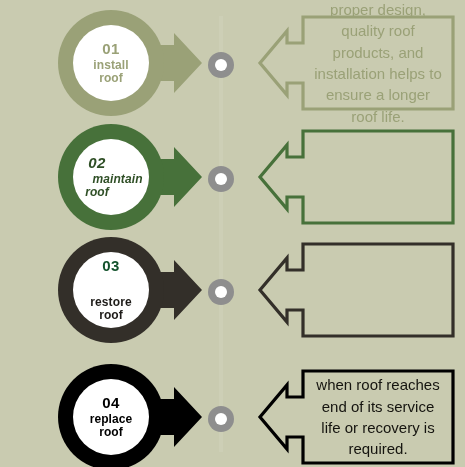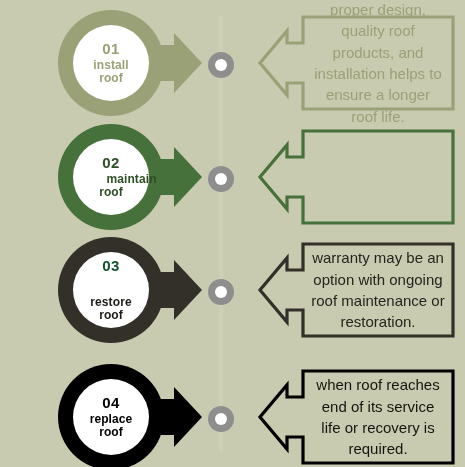--- a/index.html
+++ b/index.html
@@ -148,21 +148,21 @@
     </div>
   </div>
 
   <div class="row" style="top:120px;">
     <div class="badge-group">
       <svg class="badge-svg" width="148" height="110" viewBox="0 0 148 110">
         <path id="r1-arrow" d="M95 37 L118 37 L118 25 L146 55 L118 85 L118 73 L95 73 Z" fill="#47713a"></path>
         <circle id="r1-ring" cx="55" cy="55" r="53" fill="#47713a"></circle>
         <circle id="r1-inner" cx="55" cy="55" r="38" fill="#ffffff"></circle>
       </svg>
-      <div class="badge-label" style="left:17px; top:17px; width:76px; height:76px;">
+      <div class="badge-label" style="left:3px; top:17px; width:76px; height:76px;font-style:italic;">
         <div class="badge-num" id="r1-num" style="color: rgb(47, 79, 38);">02</div>
         <div class="badge-text" id="r1-t1" style="color: rgb(47, 79, 38); padding-left: 41px;">maintain</div>
         <div class="badge-text" id="r1-t2" style="color: rgb(47, 79, 38);">roof</div>
       </div>
     </div>
     <div class="dot" style="background: rgb(142, 142, 142);">
       <div class="dot-inner" style="background: rgb(255, 255, 255);"></div>
     </div>
     <div class="callout">
       <svg class="callout-svg" width="198" height="108" viewBox="0 0 198 108">
@@ -184,21 +184,20 @@
         <div class="badge-text" id="r2-t2" style="color: rgb(29, 27, 24);">roof</div>
       </div>
     </div>
     <div class="dot" style="background: rgb(142, 142, 142);">
       <div class="dot-inner" style="background: rgb(255, 255, 255);"></div>
     </div>
     <div class="callout">
       <svg class="callout-svg" width="198" height="108" viewBox="0 0 198 108">
         <path id="r2-callout" d="M46 8 L196 8 L196 100 L46 100 L46 74 L30 74 L30 86 L3 54 L30 22 L30 34 L46 34 Z" fill="none" stroke="#332f29" stroke-width="3.2" stroke-linejoin="miter"></path>
       </svg>
-      <div class="callout-text" id="r2-ct" style="color: rgb(38, 36, 31);">warranty may be an option with ongoing roof maintenance or restoration.</div>
     </div>
   </div>
 
   <div class="row" style="top:360px;">
     <div class="badge-group">
       <svg class="badge-svg" width="148" height="110" viewBox="0 0 148 110">
         <path id="r3-arrow" d="M95 37 L118 37 L118 25 L146 55 L118 85 L118 73 L95 73 Z" fill="#000000"></path>
         <circle id="r3-ring" cx="55" cy="55" r="53" fill="#000000"></circle>
         <circle id="r3-inner" cx="55" cy="55" r="38" fill="#ffffff"></circle>
       </svg>

